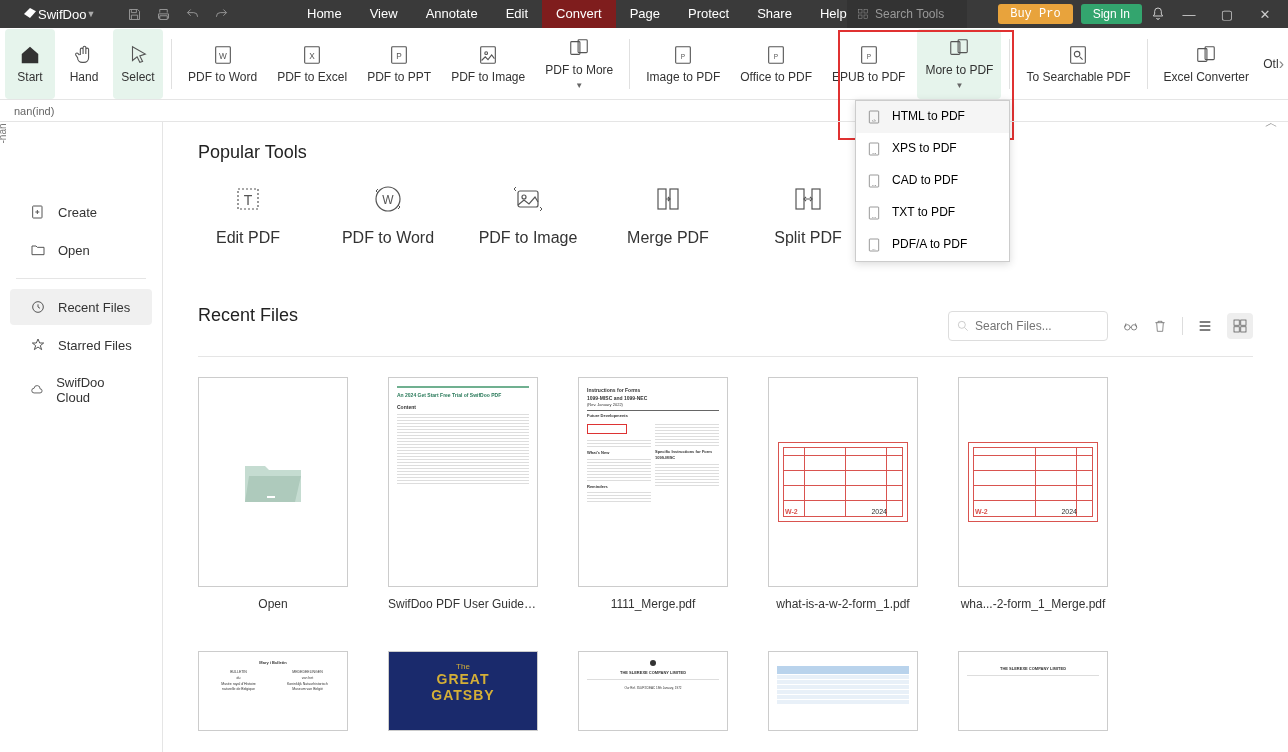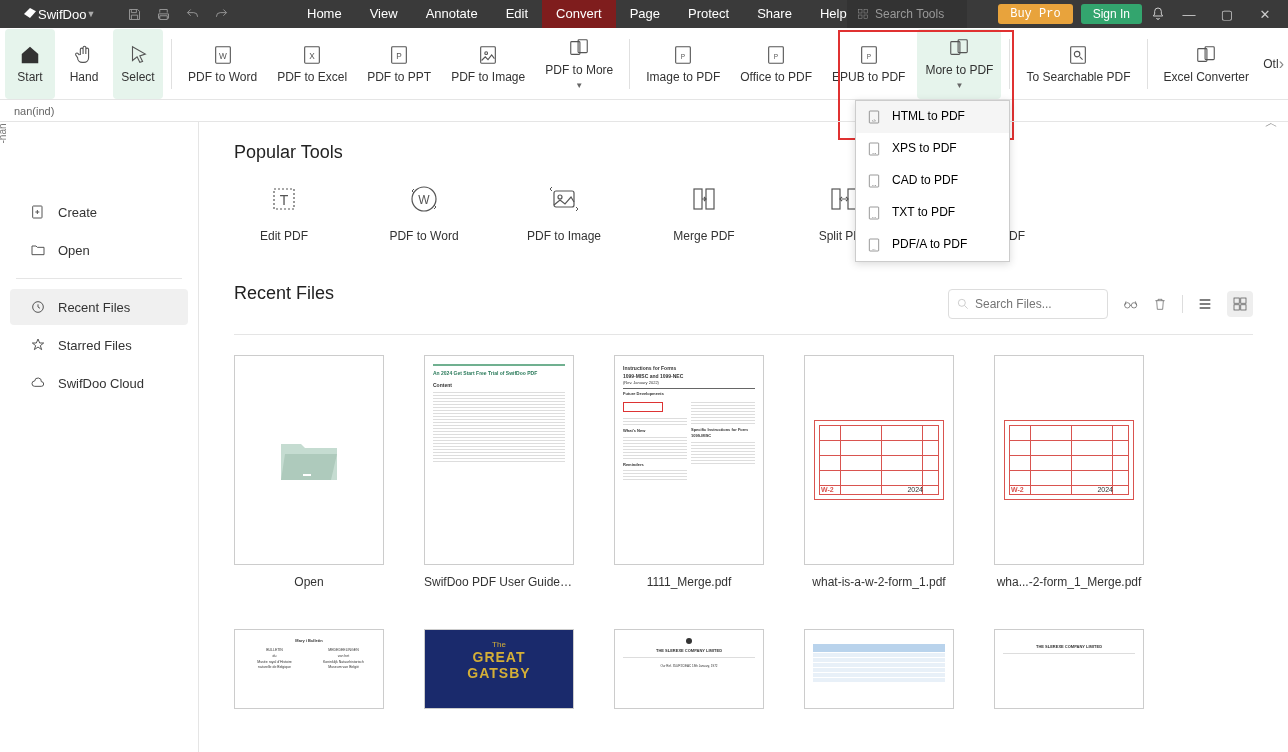--- a/index.html
+++ b/index.html
@@ -27,32 +27,32 @@
 .ribbon .sep { width: 1px; height: 50px; background: #e0e0e0; margin: 0 4px; }
 .ribbon .more-chevron { position: absolute; right: 4px; top: 50%; transform: translateY(-50%); color: #888; cursor: pointer; }
 
 .highlight-box { position: absolute; border: 2px solid #e03131; pointer-events: none; }
 .highlight-box.big { top: 30px; left: 838px; width: 176px; height: 110px; }
 
 .doctab { height: 22px; border-bottom: 1px solid #e5e5e5; display: flex; align-items: center; padding: 0 8px; font-size: 11px; color: #666; position: relative; }
 .doctab .rot { position: absolute; left: -8px; top: 28px; transform: rotate(-90deg); font-size: 10px; color: #777; }
 
 .content { display: flex; height: calc(752px - 28px - 72px - 22px); }
-.sidebar { width: 199px; border-right: 1px solid #e5e5e5; padding: 10px 0; }
+.sidebar { width: 163px; border-right: 1px solid #e5e5e5; padding: 10px 0; }
 .sidebar .sep2 { height: 1px; background: #e5e5e5; margin: 10px 16px; }
 .sidebar .item { display: flex; align-items: center; gap: 12px; padding: 10px 20px; font-size: 13px; color: #333; cursor: pointer; margin: 2px 10px; border-radius: 4px; }
 .sidebar .item.active { background: #f0f0f0; }
 .sidebar .item svg { width: 16px; height: 16px; fill: none; stroke: #555; stroke-width: 1.5; }
 
 .main { flex: 1; padding: 20px 35px; overflow-y: auto; }
 .main h2 { font-size: 18px; font-weight: 500; margin-bottom: 20px; color: #222; }
 .popular-tools { display: flex; gap: 40px; margin-bottom: 40px; }
 .ptool { display: flex; flex-direction: column; align-items: center; gap: 14px; cursor: pointer; width: 100px; }
 .ptool svg { width: 32px; height: 32px; }
-.ptool span { font-size: 12px; color: #333; }
+.ptool span { font-size: 16px; color: #333; }
 
 .recent-header { display: flex; align-items: center; justify-content: space-between; margin-bottom: 10px; }
 .recent-header .rh-right { display: flex; align-items: center; gap: 14px; }
 .recent-header input { width: 160px; height: 30px; border: 1px solid #ddd; border-radius: 4px; padding: 0 28px 0 10px; font-size: 12px; }
 .recent-header .search-wrap { position: relative; }
 .recent-header .search-wrap svg { position: absolute; left: 8px; top: 8px; width: 14px; height: 14px; stroke: #aaa; fill: none; }
 .recent-header input { padding-left: 26px; }
 .recent-header .hicon { width: 16px; height: 16px; cursor: pointer; stroke: #555; fill: none; }
 .recent-header .hicon.active-view { background: #eee; padding: 4px; width: 26px; height: 26px; border-radius: 4px; }
 .recent-header .vsep { width: 1px; height: 18px; background: #ddd; }

